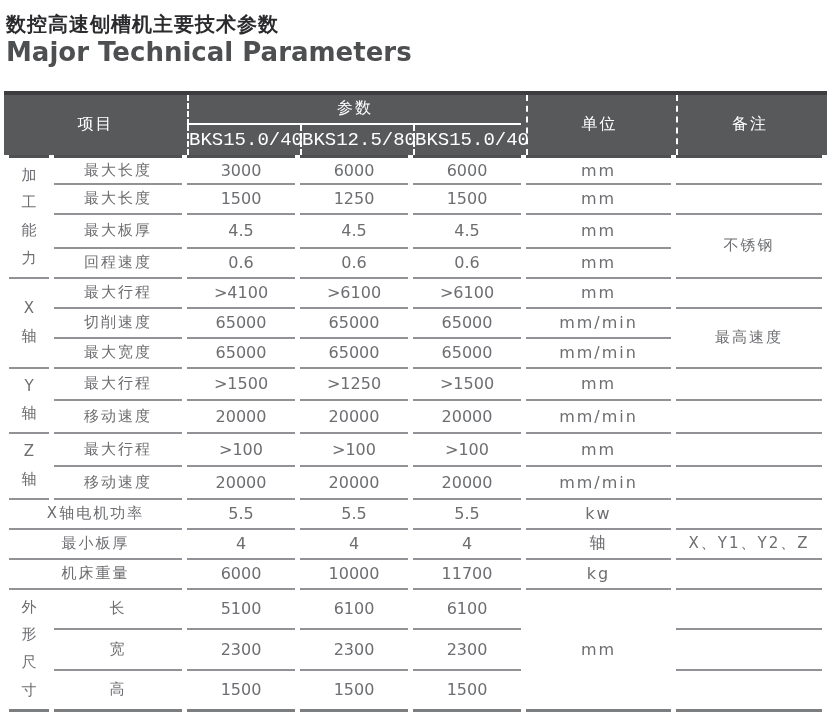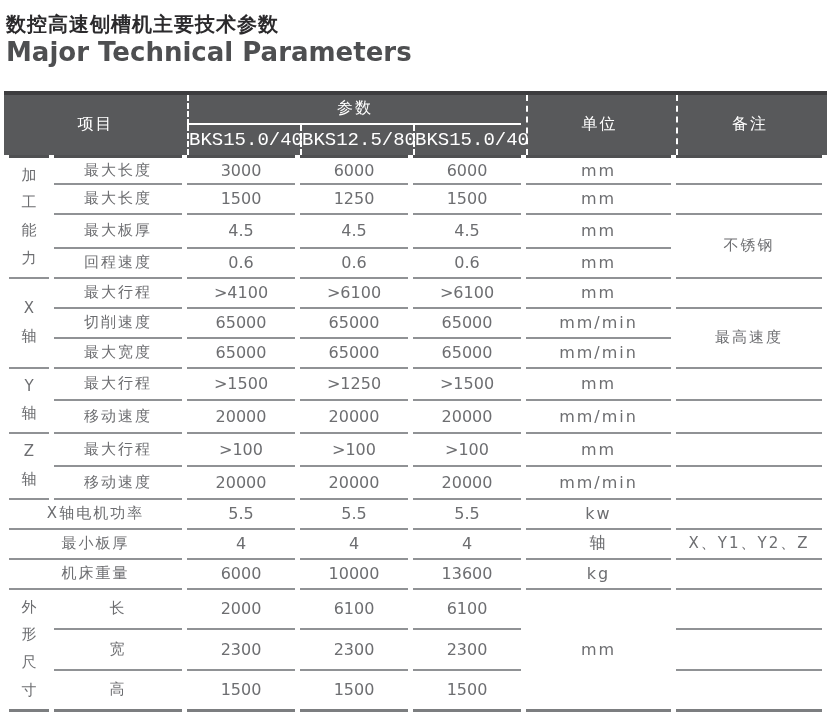--- a/index.html
+++ b/index.html
@@ -183,31 +183,31 @@
           <td class="value">4</td>
           <td class="value">4</td>
           <td class="value">4</td>
           <td class="unit">轴</td>
           <td class="remark">X、Y1、Y2、Z</td>
         </tr>
         <tr>
           <td class="label" colspan="2">机床重量</td>
           <td class="value">6000</td>
           <td class="value">10000</td>
-          <td class="value">13600</td>
+          <td class="value">11700</td>
           <td class="unit">kg</td>
           <td class="remark"></td>
         </tr>
         <tr>
           <td class="group v bottom" rowspan="3">外
 形
 尺
 寸</td>
           <td class="item">长</td>
-          <td class="value">2000</td>
+          <td class="value">5100</td>
           <td class="value">6100</td>
           <td class="value">6100</td>
           <td class="unit bottom" rowspan="3">mm</td>
           <td class="remark"></td>
         </tr>
         <tr>
           <td class="item">宽</td>
           <td class="value">2300</td>
           <td class="value">2300</td>
           <td class="value">2300</td>

